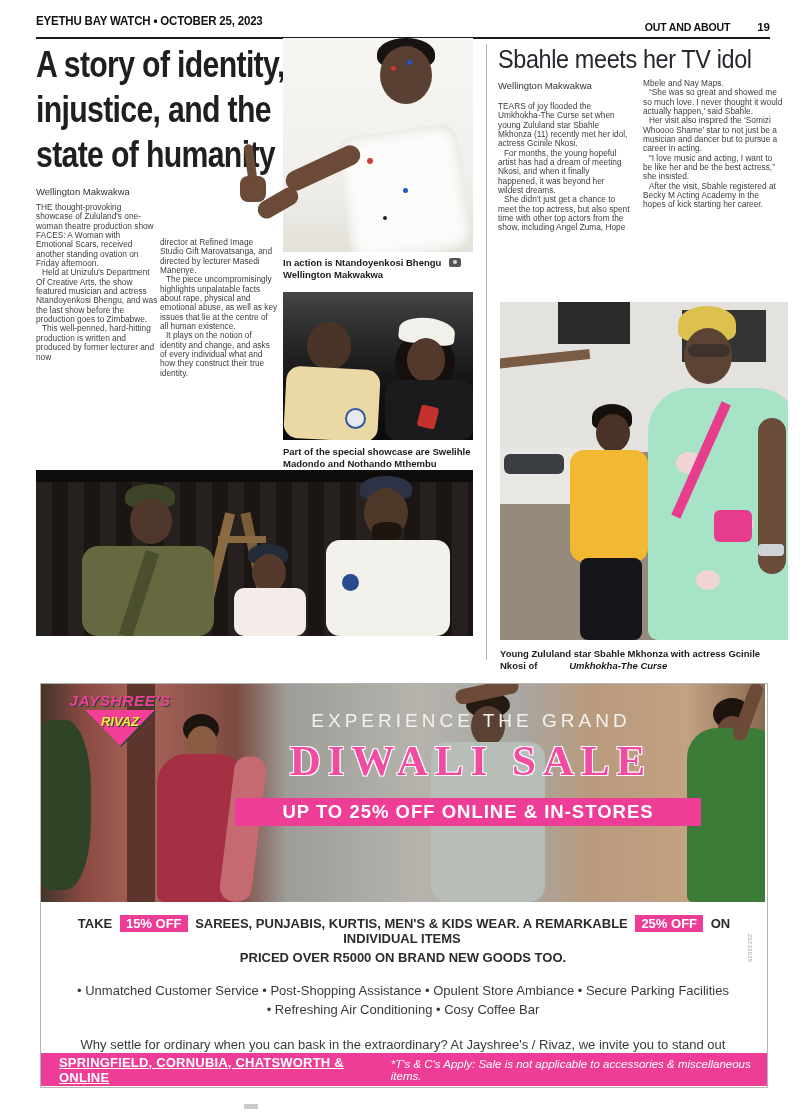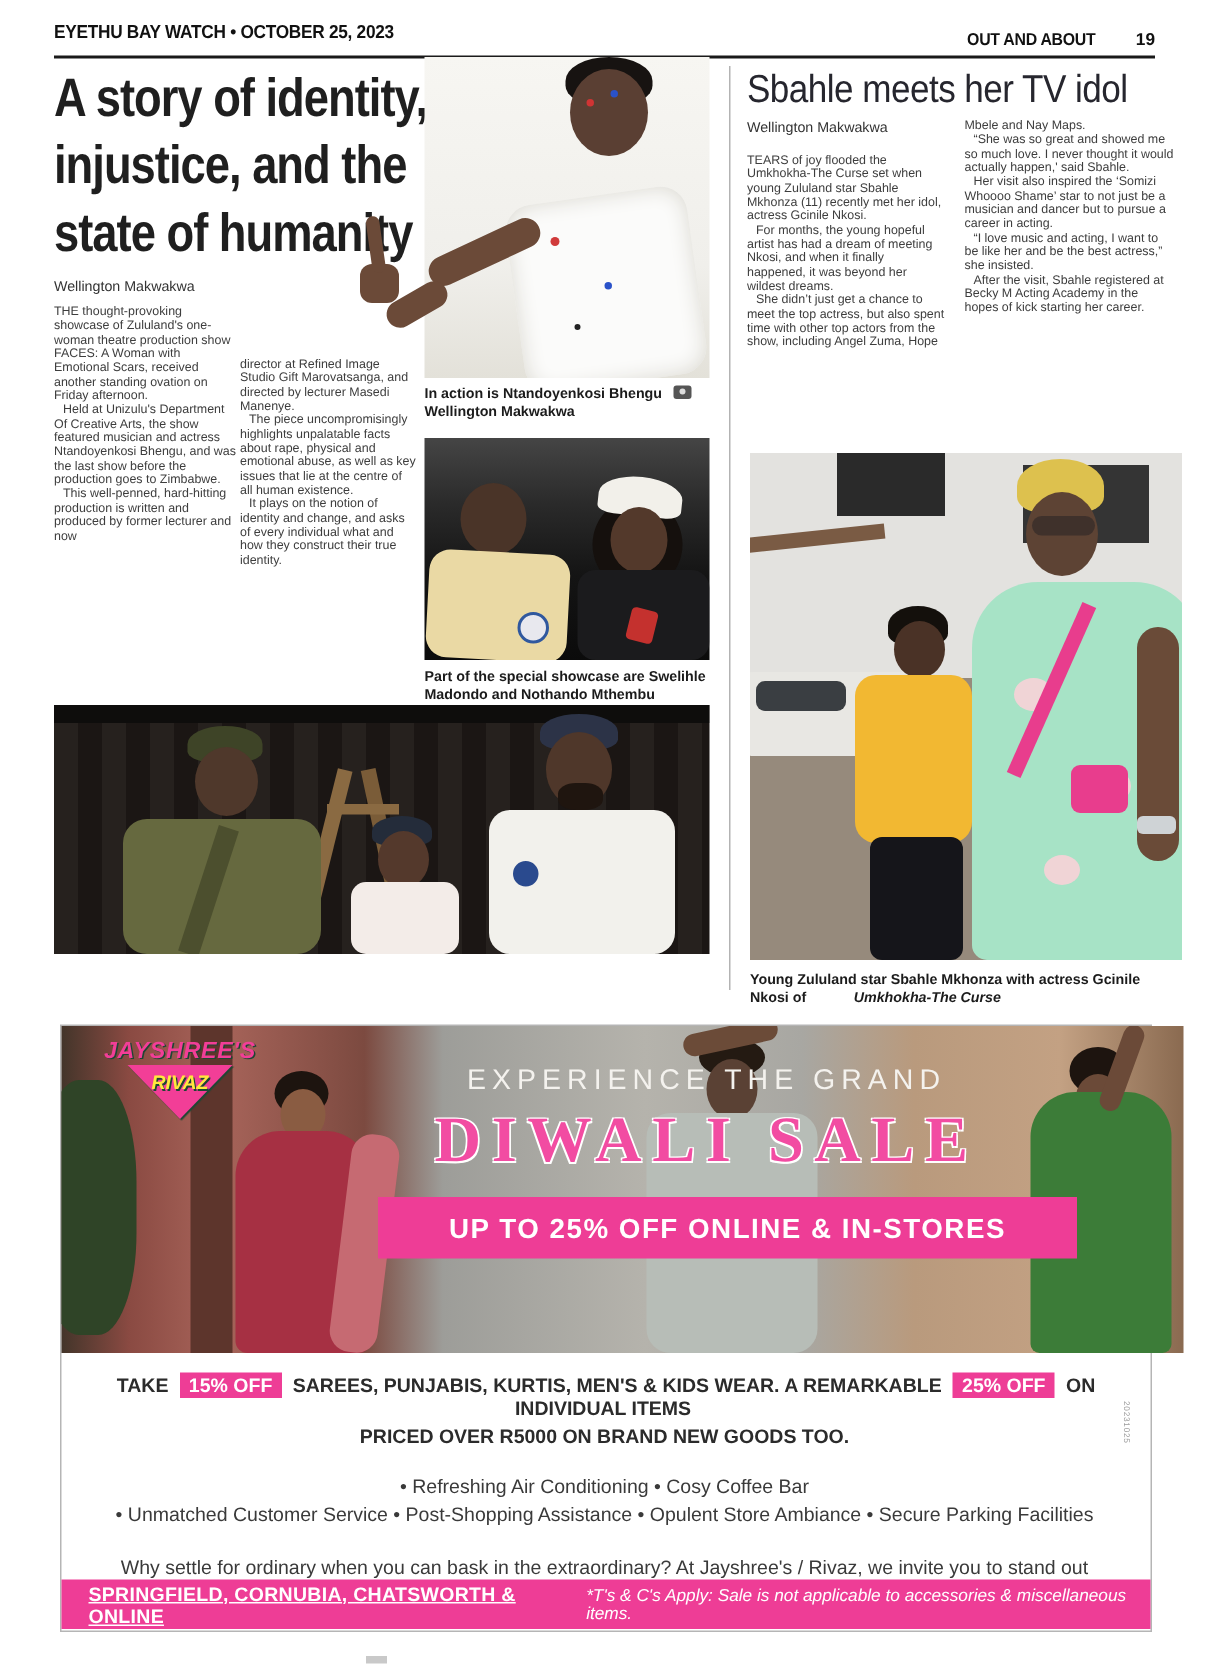--- a/index.html
+++ b/index.html
@@ -42,27 +42,27 @@
        background:linear-gradient(180deg,#454545 0%,#2a2a2a 30%,#141414 62%,#0b0b0b 100%);}
   .ph3{left:36px;top:470px;width:437px;height:166px;
        background:repeating-linear-gradient(90deg,#26211e 0 16px,#1b1614 16px 32px);}
   .ph4{left:500px;top:302px;width:288px;height:338px;background:#cfcecb;}
   .shape{position:absolute;}
 
   
   .ad{left:40px;top:683px;width:726px;height:403px;border:1px solid #b5b5b5;background:#fff;}
   .ad-banner{position:absolute;left:0;top:0;width:724px;height:218px;overflow:hidden;
       background:linear-gradient(90deg,#43352a 0%,#8a4a42 6%,#a8645a 14%,#7c4a40 27%,
-                 #9d9d99 34%,#b5b3ac 52%,#a8a7a2 66%,#b99a7d 76%,#c3a183 89%,#8a6a50 100%);padding-left:24px;}
+                 #9d9d99 34%,#b5b3ac 52%,#a8a7a2 66%,#b99a7d 76%,#c3a183 89%,#8a6a50 100%);}
   .kicker{position:absolute;left:170px;top:26px;width:520px;text-align:center;color:#f4f2ee;
       font-size:19px;letter-spacing:4px;font-weight:400;}
   .diwali{position:absolute;left:150px;top:52px;width:560px;text-align:center;color:#f24ca2;
       font-family:"Liberation Serif",serif;font-weight:700;font-size:43px;letter-spacing:7px;
       text-shadow:0 0 1px #fff,1px 1px 0 #fff,-1px -1px 0 #fff,1px -1px 0 #fff,-1px 1px 0 #fff;}
-  .offer-bar{position:absolute;left:211px;top:114px;width:466px;height:41px;background:#ee3d96;
+  .offer-bar{position:absolute;left:194px;top:114px;width:466px;height:28px;background:#ee3d96;
       display:flex;align-items:center;justify-content:center;color:#fff;font-weight:700;
       font-size:18.5px;letter-spacing:1px;}
   .sale-now{position:absolute;left:170px;top:168px;width:520px;text-align:center;
       color:#f2f1ec;font-size:21.5px;letter-spacing:3px;font-weight:400;}
   .logo{position:absolute;left:14px;top:8px;width:130px;height:68px;}
   .logo-l1{position:absolute;left:0;top:0;width:130px;text-align:center;color:#f23e97;
       font-weight:700;font-style:italic;font-size:15.5px;letter-spacing:.5px;
       text-shadow:1px 1px 0 #1e4633;}
   .logo-tri-wrap{position:absolute;left:30px;top:18px;width:70px;height:44px;}
   .logo-tri{position:absolute;left:0;top:0;width:0;height:0;
@@ -243,22 +243,22 @@
     <div class="ad-copy">
       <div class="take-line">
         <span class="seg">TAKE</span>
         <span class="hl">15% OFF</span>
         <span class="seg">SAREES, PUNJABIS, KURTIS, MEN'S &amp; KIDS WEAR. A REMARKABLE</span>
         <span class="hl">25% OFF</span>
         <span class="seg">ON INDIVIDUAL ITEMS</span>
       </div>
       <div class="take-line2">PRICED OVER R5000 ON BRAND NEW GOODS TOO.</div>
       <div class="bullets">
+        <div>• Unmatched Customer Service • Post-Shopping Assistance • Opulent Store Ambiance • Secure Parking Facilities</div>
         <div>• Refreshing Air Conditioning • Cosy Coffee Bar</div>
-        <div>• Unmatched Customer Service • Post-Shopping Assistance • Opulent Store Ambiance • Secure Parking Facilities</div>
       </div>
       <div class="tagline">Why settle for ordinary when you can bask in the extraordinary? At Jayshree's / Rivaz, we invite you to stand out with distinction &amp; embrace a shopping experience that is second to none.</div>
     </div>
 
     <div class="ad-footer">
       <span class="locs">SPRINGFIELD, CORNUBIA, CHATSWORTH &amp; ONLINE</span>
       <span class="terms">*T's &amp; C's Apply: Sale is not applicable to accessories &amp; miscellaneous items.</span>
     </div>
 
     <div class="v-code">20231025</div>

